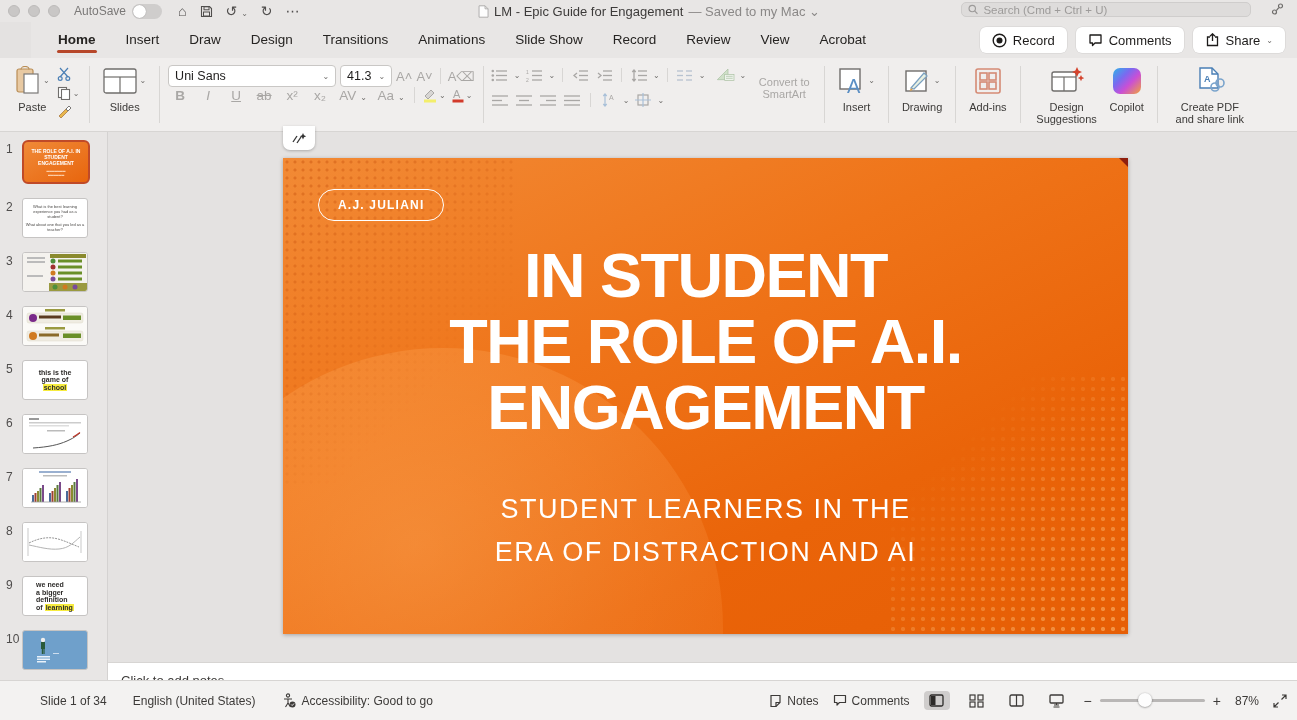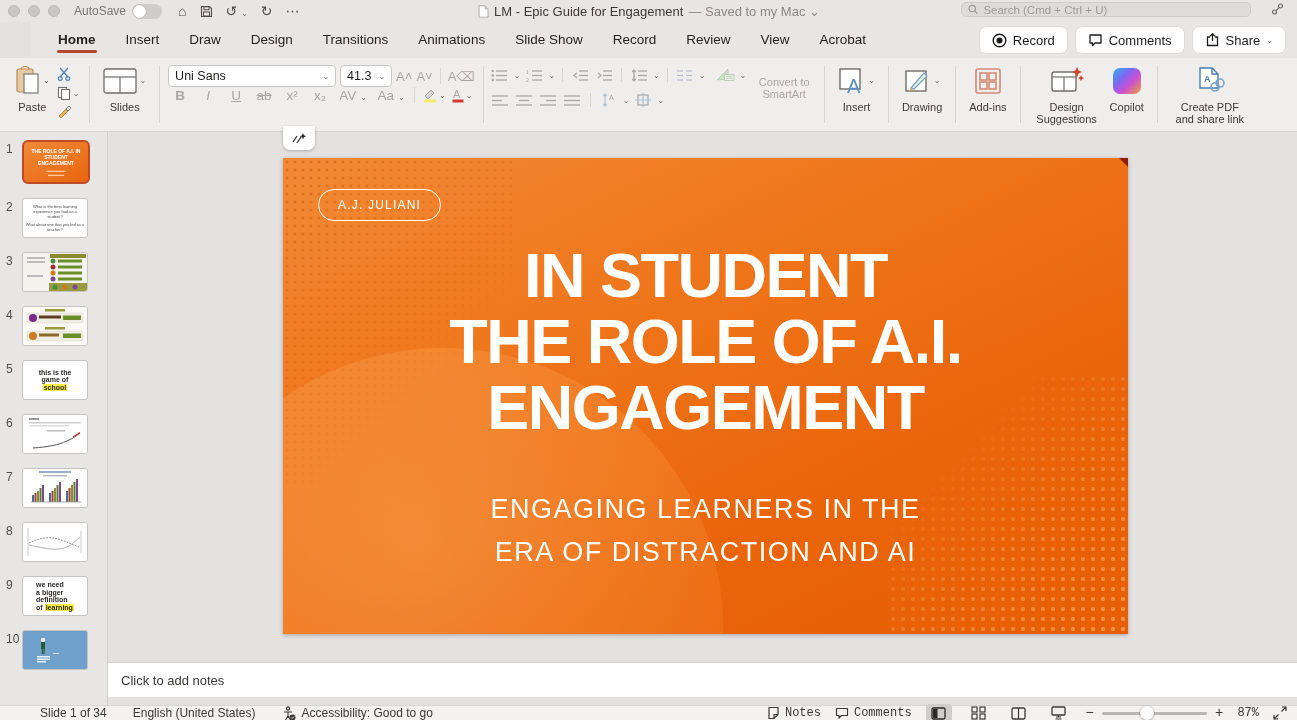--- a/index.html
+++ b/index.html
@@ -78,33 +78,33 @@
   .dots-tl { position:absolute; left:0; top:0; width:230px; height:330px;
     background-image:radial-gradient(rgba(190,70,5,.38) 1.3px, transparent 1.8px);
     background-size:8px 8px;
     -webkit-mask-image:linear-gradient(135deg,#000 0%,rgba(0,0,0,.5) 40%,transparent 68%);
     mask-image:linear-gradient(135deg,#000 0%,rgba(0,0,0,.5) 40%,transparent 68%); }
   .dots-br { position:absolute; right:0; bottom:0; width:240px; height:260px;
     background-image:radial-gradient(rgba(255,195,125,.55) 1.8px, transparent 2.4px);
     background-size:10px 10px;
     -webkit-mask-image:linear-gradient(315deg,#000 0%,rgba(0,0,0,.5) 45%,transparent 72%);
     mask-image:linear-gradient(315deg,#000 0%,rgba(0,0,0,.5) 45%,transparent 72%); }
-  .badge { position:absolute; left:35px; top:31px; border:1.5px solid #fff; border-radius:17px; padding:8px 19px; color:#fff; font-size:12px; font-weight:normal; letter-spacing:1.2px; }
+  .badge { position:absolute; left:35px; top:31px; border:1.5px solid #fff; border-radius:17px; padding:8px 19px; color:#fff; font-size:12px; font-weight:bold; letter-spacing:1.2px; }
   .slide-title { position:absolute; left:0; right:0; top:84px; text-align:center; color:#fff; font-weight:bold; font-size:63px; line-height:66px; letter-spacing:-1.5px; }
   .slide-sub { position:absolute; left:0; right:0; top:330px; text-align:center; color:#fff; font-size:27px; line-height:43px; letter-spacing:1.5px; font-weight:normal; }
   .cmt-flag { position:absolute; right:0; top:0; width:0; height:0; border-left:9px solid transparent; border-top:9px solid #8f1f0d; }
 
   
   .notesbar { height:35px; background:#fff; border-top:1px solid #d7d5d3; display:flex; align-items:center; padding:0 13px; font-size:13px; color:#3c3a38; flex:0 0 auto; }
 
   
-  .statusbar { height:15px; background:#f3f2f1; border-top:1px solid #d7d5d3; display:flex; font-size:12px; color:#3c3a38; padding:0 10px 0 0; flex:0 0 auto; }
+  .statusbar { height:40px; background:#f3f2f1; border-top:1px solid #d7d5d3; display:flex; font-size:12px; color:#3c3a38; padding:0 10px 0 0; flex:0 0 auto; }
   .sb-left { display:flex; align-items:center; gap:26px; padding-left:40px; }
   .sb-acc { display:flex; align-items:center; gap:5px; }
-  .sb-right { margin-left:auto; display:flex; align-items:center; gap:14px;font-family:Liberation Mono, monospace; }
+  .sb-right { margin-left:auto; display:flex; align-items:center; gap:14px; }
   .sb-item { display:flex; align-items:center; gap:5px; }
   .viewbtn { width:26px; height:19px; display:flex; align-items:center; justify-content:center; border-radius:4px; }
   .viewbtn.active { background:#cfcdcc; }
   .zoomwrap { display:flex; align-items:center; gap:8px; }
   .ztrack { width:105px; height:3px; border-radius:2px; background:#b9b7b6; position:relative; }
   .zhandle { position:absolute; left:38px; top:-6px; width:14px; height:14px; border-radius:50%; background:#fdfdfd; box-shadow:0 0.5px 2px rgba(0,0,0,.45); }
   .zsign { font-size:14px; color:#3c3a38; }
 </style>
 </head>
 <body>
@@ -697,21 +697,21 @@
           <div class="big-circle"></div>
           <div class="dots-tl"></div>
           <div class="dots-br"></div>
           <div class="badge">A.J. JULIANI</div>
           <div class="slide-title">
             <div>IN STUDENT</div>
             <div>THE ROLE OF A.I.</div>
             <div>ENGAGEMENT</div>
           </div>
           <div class="slide-sub">
-            <div>ENGAGING LEARNERS IN THE</div>
+            <div>STUDENT LEARNERS IN THE</div>
             <div>ERA OF DISTRACTION AND AI</div>
           </div>
           <div class="cmt-flag"></div>
         </div>
       </div>
       <div class="notesbar">
         <span>Click to add notes</span>
       </div>
     </div>
   </div>

